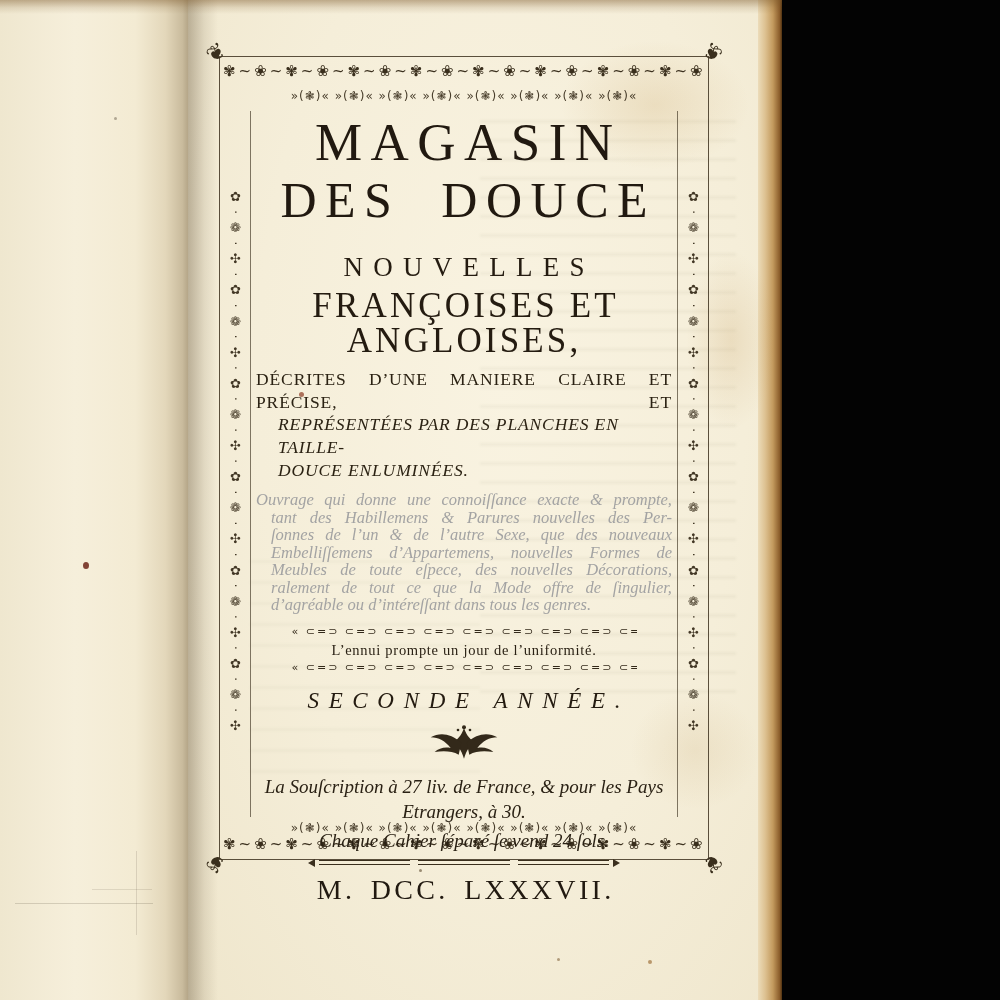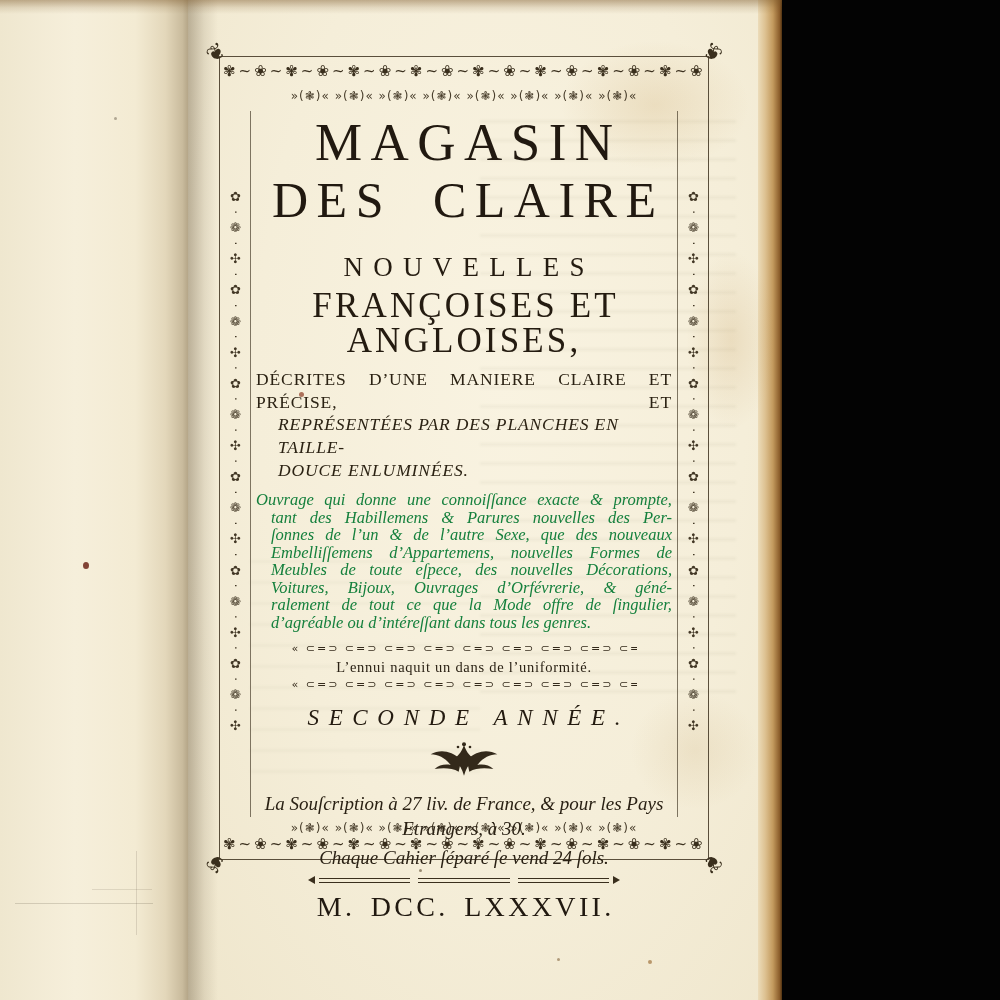--- a/index.html
+++ b/index.html
@@ -64,21 +64,21 @@
 
   
   .content{position:absolute;left:36px;right:36px;top:55px;bottom:42px;text-align:center;}
   .m1{font-size:53px;line-height:1.0;letter-spacing:.16em;text-indent:.16em;margin-top:4px;color:#211910;}
   .m2{font-size:50px;line-height:1.0;letter-spacing:.17em;word-spacing:.4em;text-indent:.17em;margin-top:6px;color:#211910;}
   .m3{font-size:27px;line-height:1.05;letter-spacing:.38em;text-indent:.38em;margin-top:28px;color:#241b10;}
   .m4{font-size:35px;line-height:1.0;letter-spacing:.09em;text-indent:.09em;margin-top:7px;color:#241b10;}
   .subtitle{margin-top:10px;font-size:17.5px;line-height:1.29;letter-spacing:.05em;text-align:left;color:#2b2213;}
   .sub1{text-align:justify;text-align-last:justify;}
   .sub2,.sub3{margin-left:22px;font-style:italic;}
-  .prospectus{margin-top:10px;font-style:italic;font-size:16.5px;line-height:17.5px;text-align:left;color:#15803d;}
+  .prospectus{margin-top:10px;font-style:italic;font-size:16.5px;line-height:17.5px;text-align:left;color:#a3a3a3;}
   .pl{text-align:justify;text-align-last:justify;margin-left:15px;}
   .pl-first{margin-left:0;}
   .pl-last{text-align-last:left;}
   .motto-rule{margin:12px auto 0;max-width:345px;font-family:"DejaVu Sans",sans-serif;font-size:11px;
               line-height:12px;letter-spacing:2px;color:#33291a;white-space:nowrap;overflow:hidden;}
   .motto-rule.second{margin-top:2px;}
   .motto{margin-top:2px;font-size:14.5px;letter-spacing:.05em;line-height:20px;}
   .edition{margin-top:12px;font-style:italic;font-size:23px;letter-spacing:.42em;text-indent:.42em;line-height:30px;color:#241b10;}
   .fleuron{margin-top:8px;height:40px;}
   .subs{font-style:italic;font-size:19px;line-height:25px;}
@@ -125,43 +125,42 @@
     <div class="orn chain-bottom">»(❃)«  »(❃)«  »(❃)«  »(❃)«  »(❃)«  »(❃)«  »(❃)«  »(❃)«</div>
     <div class="orn garland-bottom">✾~❀~✾~❀~✾~❀~✾~❀~✾~❀~✾~❀~✾~❀~✾~❀~✾</div>
     <div class="inner-frame"></div>
     <div class="corner c-tl">❦</div>
     <div class="corner c-tr">❦</div>
     <div class="corner c-bl">❦</div>
     <div class="corner c-br">❦</div>
 
     <div class="content">
       <div class="m1">MAGASIN</div>
-      <div class="m2">DES CLAIRE</div>
+      <div class="m2">DES DOUCE</div>
       <div class="m3">NOUVELLES</div>
       <div class="m4">FRANÇOISES ET ANGLOISES,</div>
 
       <div class="subtitle">
         <div class="sub1">DÉCRITES D’UNE MANIERE CLAIRE ET PRÉCISE, ET</div>
         <div class="sub2">REPRÉSENTÉES PAR DES PLANCHES EN TAILLE-</div>
         <div class="sub3">DOUCE ENLUMINÉES.</div>
       </div>
 
       <div class="prospectus">
         <div class="pl pl-first">Ouvrage qui donne une connoiſſance exacte &amp; prompte,</div>
         <div class="pl">tant des Habillemens &amp; Parures nouvelles des Per-</div>
         <div class="pl">ſonnes de l’un &amp; de l’autre Sexe, que des nouveaux</div>
         <div class="pl">Embelliſſemens d’Appartemens, nouvelles Formes de</div>
         <div class="pl">Meubles de toute eſpece, des nouvelles Décorations,</div>
-        <div class="pl">Voitures, Bijoux, Ouvrages d’Orfévrerie, &amp; géné-</div>
         <div class="pl">ralement de tout ce que la Mode offre de ſingulier,</div>
         <div class="pl pl-last">d’agréable ou d’intéreſſant dans tous les genres.</div>
       </div>
 
       <div class="motto-rule">« ⊂=⊃ ⊂=⊃ ⊂=⊃ ⊂=⊃ ⊂=⊃ ⊂=⊃ ⊂=⊃ ⊂=⊃ ⊂=⊃ ⊂=⊃ ⊂=⊃ »</div>
-      <div class="motto">L’ennui naquit un dans de l’uniformité.</div>
+      <div class="motto">L’ennui prompte un jour de l’uniformité.</div>
       <div class="motto-rule second">« ⊂=⊃ ⊂=⊃ ⊂=⊃ ⊂=⊃ ⊂=⊃ ⊂=⊃ ⊂=⊃ ⊂=⊃ ⊂=⊃ ⊂=⊃ ⊂=⊃ »</div>
 
       <div class="edition">SECONDE ANNÉE.</div>
 
       <div class="fleuron">
         <svg viewBox="0 0 140 60" width="100" height="40" aria-hidden="true">
           <g fill="#33291a" stroke="none">
             <path d="M70 6 C66 18 60 24 52 28 C60 31 66 38 70 52 C74 38 80 31 88 28 C80 24 74 18 70 6Z"></path>
             <path d="M66 28 C50 14 34 12 20 20 C32 20 42 26 50 36 C42 34 32 36 26 42 C38 40 52 40 62 46Z"></path>
             <path d="M74 28 C90 14 106 12 120 20 C108 20 98 26 90 36 C98 34 108 36 114 42 C102 40 88 40 78 46Z"></path>

